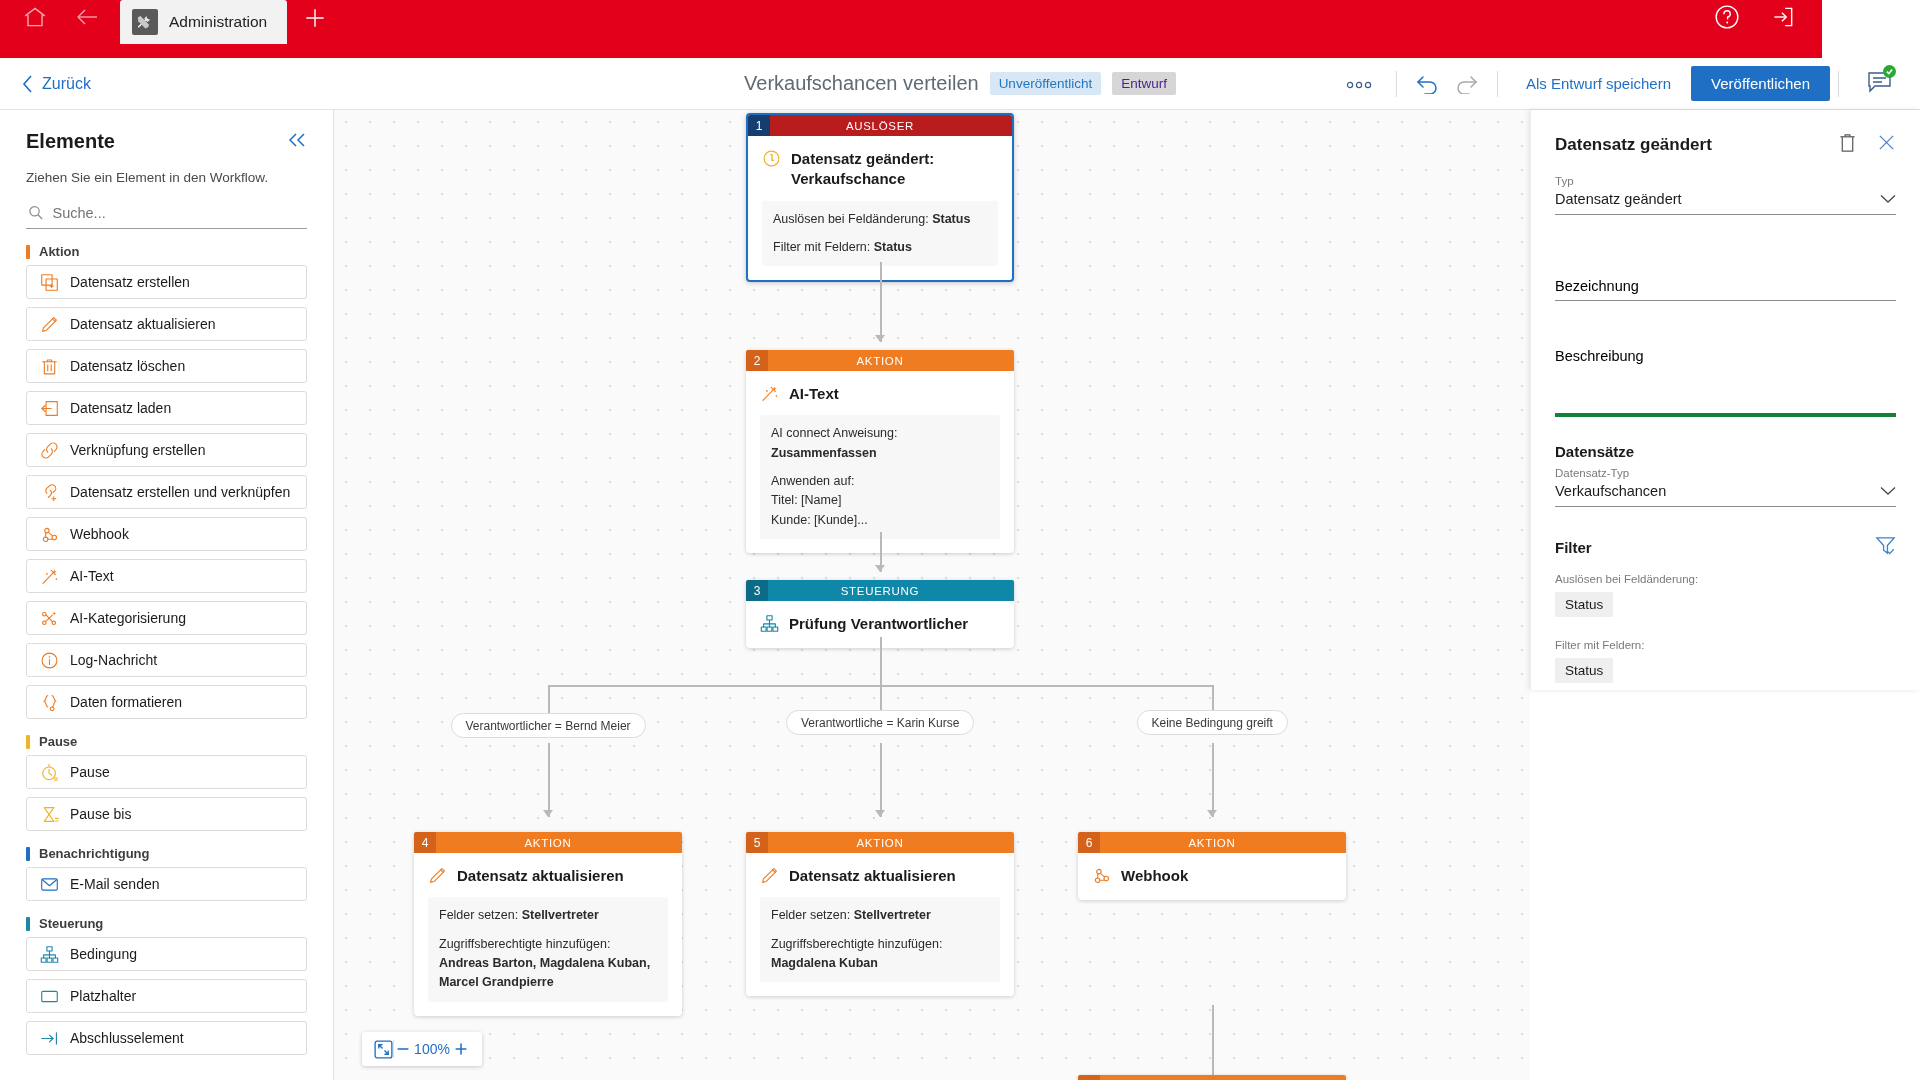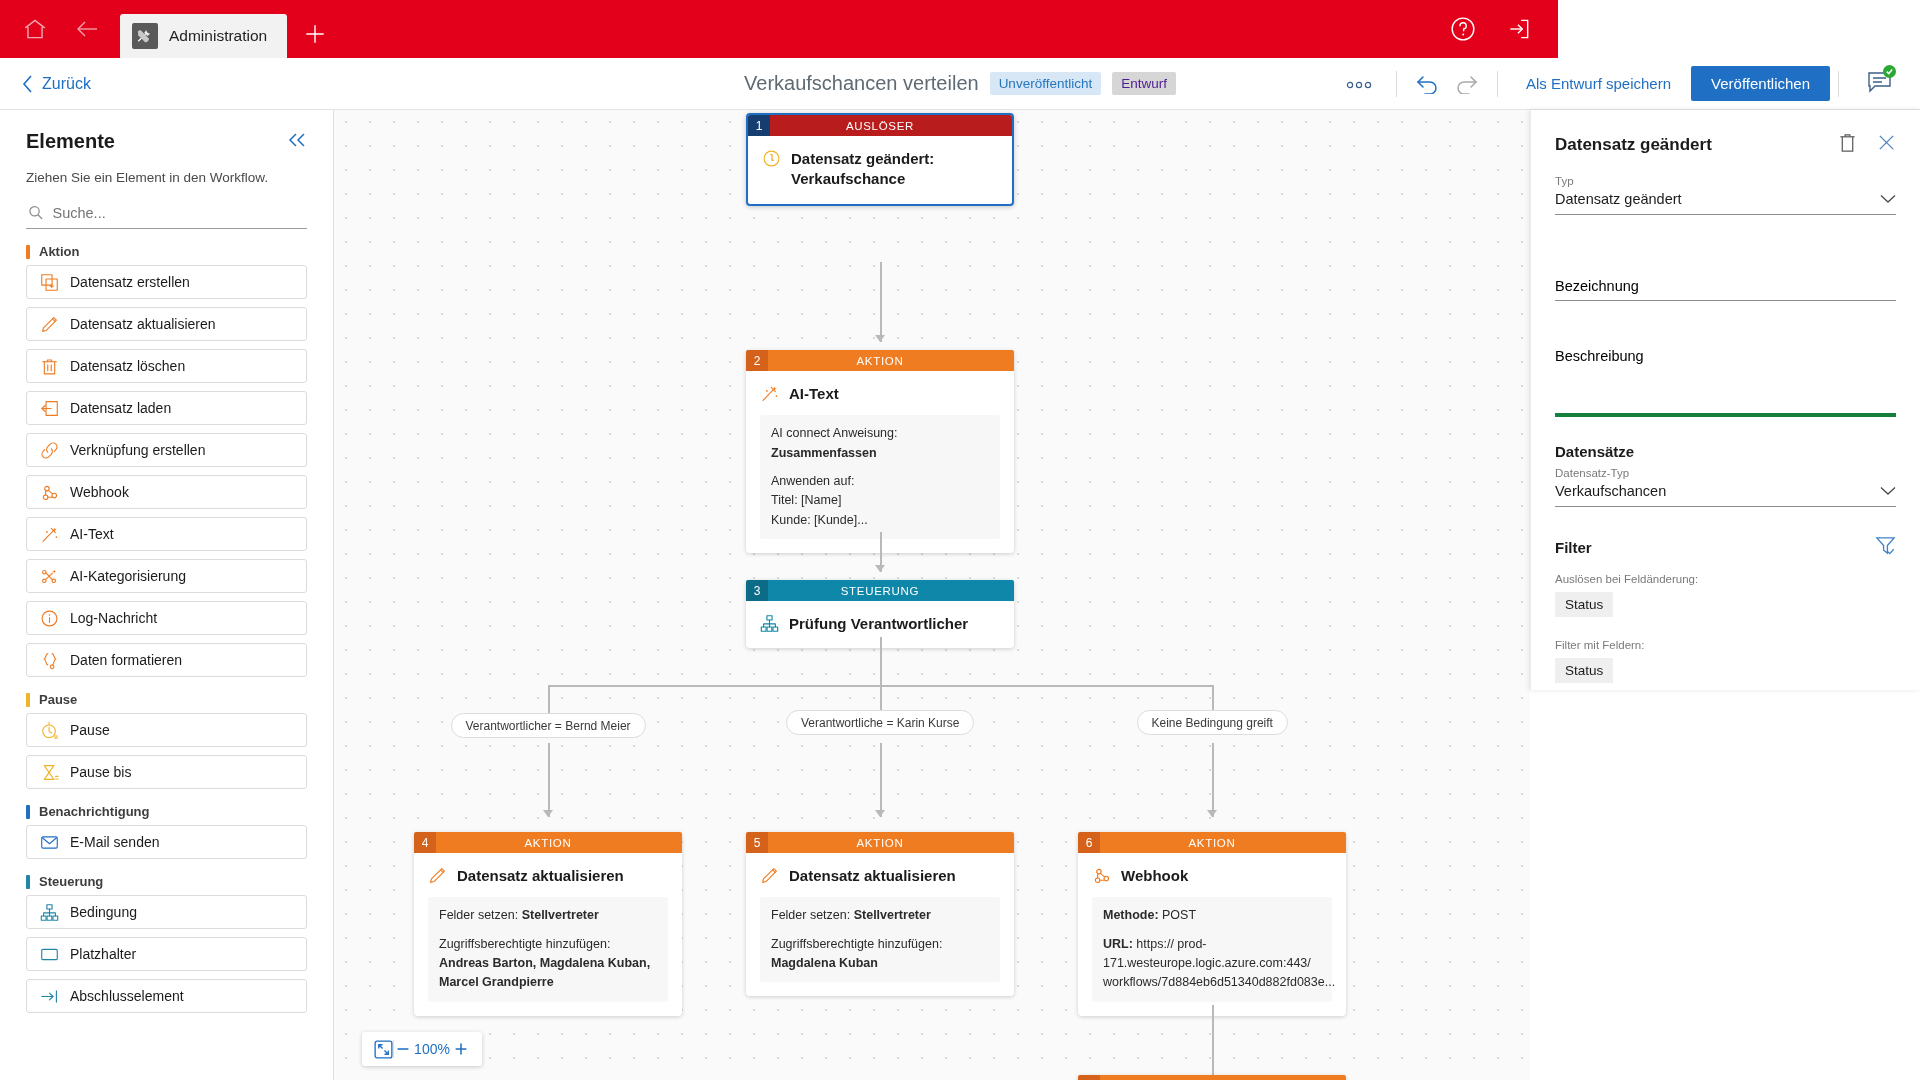--- a/index.html
+++ b/index.html
@@ -6,23 +6,23 @@
   html, body {
     width: 1920px; height: 1080px;
     font-family: "Liberation Sans", sans-serif;
     background: #ffffff;
     overflow: hidden;
   }
   body { position: relative; }
 
   
   .topbar {
-    position: absolute; left: 0; top: 0; width: 1558px; height: 58px;
+    position: absolute; left: 0; top: 0; width: 1822px; height: 58px;
     background: #e2001a;
-    display: flex; align-items: flex-end;
+    display: flex; align-items: flex-start;
   }
   .tb-icon {
     width: 34px; height: 34px; margin: 0 0 12px 18px;
     display: flex; align-items: center; justify-content: center;
     cursor: pointer;
   }
   .tb-icon svg { display: block; }
   .tab {
     margin-left: 16px; height: 44px; min-width: 152px;
     background: #f2f2f2; border-radius: 3px 3px 0 0;
@@ -372,20 +372,30 @@
           <svg width="19" height="19" viewBox="0 0 22 22" fill="none" stroke="#f07c22" stroke-width="1.3" stroke-linecap="round" stroke-linejoin="round">
             <path d="M9 13 a4.5 4.5 0 0 1 0-6.4 L12 3.6 a4.5 4.5 0 0 1 6.4 6.4 L16.5 12"></path>
             <path d="M13 9 a4.5 4.5 0 0 1 0 6.4 L10 18.4 a4.5 4.5 0 0 1-6.4-6.4 L5.5 10"></path>
           </svg>
         </span>
                       <span class="el-label">Verknüpfung erstellen</span>
       </div>
       <div class="el-card">
         <span class="el-ico">
           <svg width="19" height="19" viewBox="0 0 22 22" fill="none" stroke="#f07c22" stroke-width="1.3" stroke-linecap="round" stroke-linejoin="round">
+            <path d="M8 12 a4.2 4.2 0 0 1 0-6 L11 3.3 a4.2 4.2 0 0 1 6 6 L15 11"></path>
+            <path d="M12 8.4 a4.2 4.2 0 0 1 0 6 L9.6 16.8"></path>
+            <path d="M16 16 V20.5 M13.7 18.2 H18.3"></path>
+          </svg>
+        </span>
+                      <span class="el-label">Datensatz erstellen und verknüpfen</span>
+      </div>
+      <div class="el-card">
+        <span class="el-ico">
+          <svg width="19" height="19" viewBox="0 0 22 22" fill="none" stroke="#f07c22" stroke-width="1.3" stroke-linecap="round" stroke-linejoin="round">
             <circle cx="8" cy="6.5" r="2.6"></circle>
             <circle cx="16.5" cy="14.5" r="2.6"></circle>
             <circle cx="6.5" cy="16.5" r="2.6"></circle>
             <path d="M9.6 8.6 L14.6 12.6"></path>
             <path d="M6.6 9 L6.5 13.9"></path>
             <path d="M9.1 16.5 H13.9"></path>
           </svg>
         </span>
                       <span class="el-label">Webhook</span>
       </div>
@@ -523,20 +533,24 @@
     <div class="node-body">
       <div class="node-title-row">
         <span class="el-ico">
               <svg width="19" height="19" viewBox="0 0 22 22" fill="none" stroke="#f0b429" stroke-width="1.3" stroke-linecap="round" stroke-linejoin="round">
                 <circle cx="11" cy="11" r="8.6"></circle>
                 <path d="M10 6.5 h1.6 v6.5 h1.6" stroke-width="1.5"></path>
               </svg>
             </span>
         <span class="node-title">Datensatz geändert: Verkaufschance</span>
       </div>
+      <div class="node-detail">
+            <p>Auslösen bei Feldänderung: <span class="k">Status</span></p>
+            <p>Filter mit Feldern: <span class="k">Status</span></p>
+          </div>
     </div>
       </div>
       <div class="node" style="left: 412px; top: 240px; width: 268px;">
     <div class="node-head">
       <span class="node-num" style="background:#d4621a">2</span>
       <span class="node-type" style="background:#f07c22">AKTION</span>
     </div>
     <div class="node-body">
       <div class="node-title-row">
         <span class="el-ico">
@@ -635,24 +649,20 @@
                 <circle cx="8" cy="6.5" r="2.6"></circle>
                 <circle cx="16.5" cy="14.5" r="2.6"></circle>
                 <circle cx="6.5" cy="16.5" r="2.6"></circle>
                 <path d="M9.6 8.6 L14.6 12.6"></path>
                 <path d="M6.6 9 L6.5 13.9"></path>
                 <path d="M9.1 16.5 H13.9"></path>
               </svg>
             </span>
         <span class="node-title">Webhook</span>
       </div>
-      <div class="node-detail">
-            <p><span class="k">Methode:</span> POST</p>
-            <p><span class="k">URL:</span> https:// prod-171.westeurope.logic.azure.com:443/ workflows/7d884eb6d51340d882fd083e...</p>
-          </div>
     </div>
       </div>
       <div class="connector" style="left: 546px; top: 152px; width: 1.5px; height: 80px;"></div>
       <div class="arrow-head" style="left: 541px; top: 225px;"></div>
       <div class="connector" style="left: 546px; top: 422px; width: 1.5px; height: 40px;"></div>
       <div class="arrow-head" style="left: 541px; top: 455px;"></div>
       <div class="connector" style="left: 546px; top: 527px; width: 1.5px; height: 48px;"></div>
       <div class="connector" style="left: 214px; top: 575px; width: 664px; height: 1.5px;"></div>
       <div class="connector" style="left: 214px; top: 575px; width: 1.5px; height: 38px;"></div>
       <div class="connector" style="left: 546px; top: 575px; width: 1.5px; height: 38px;"></div>

